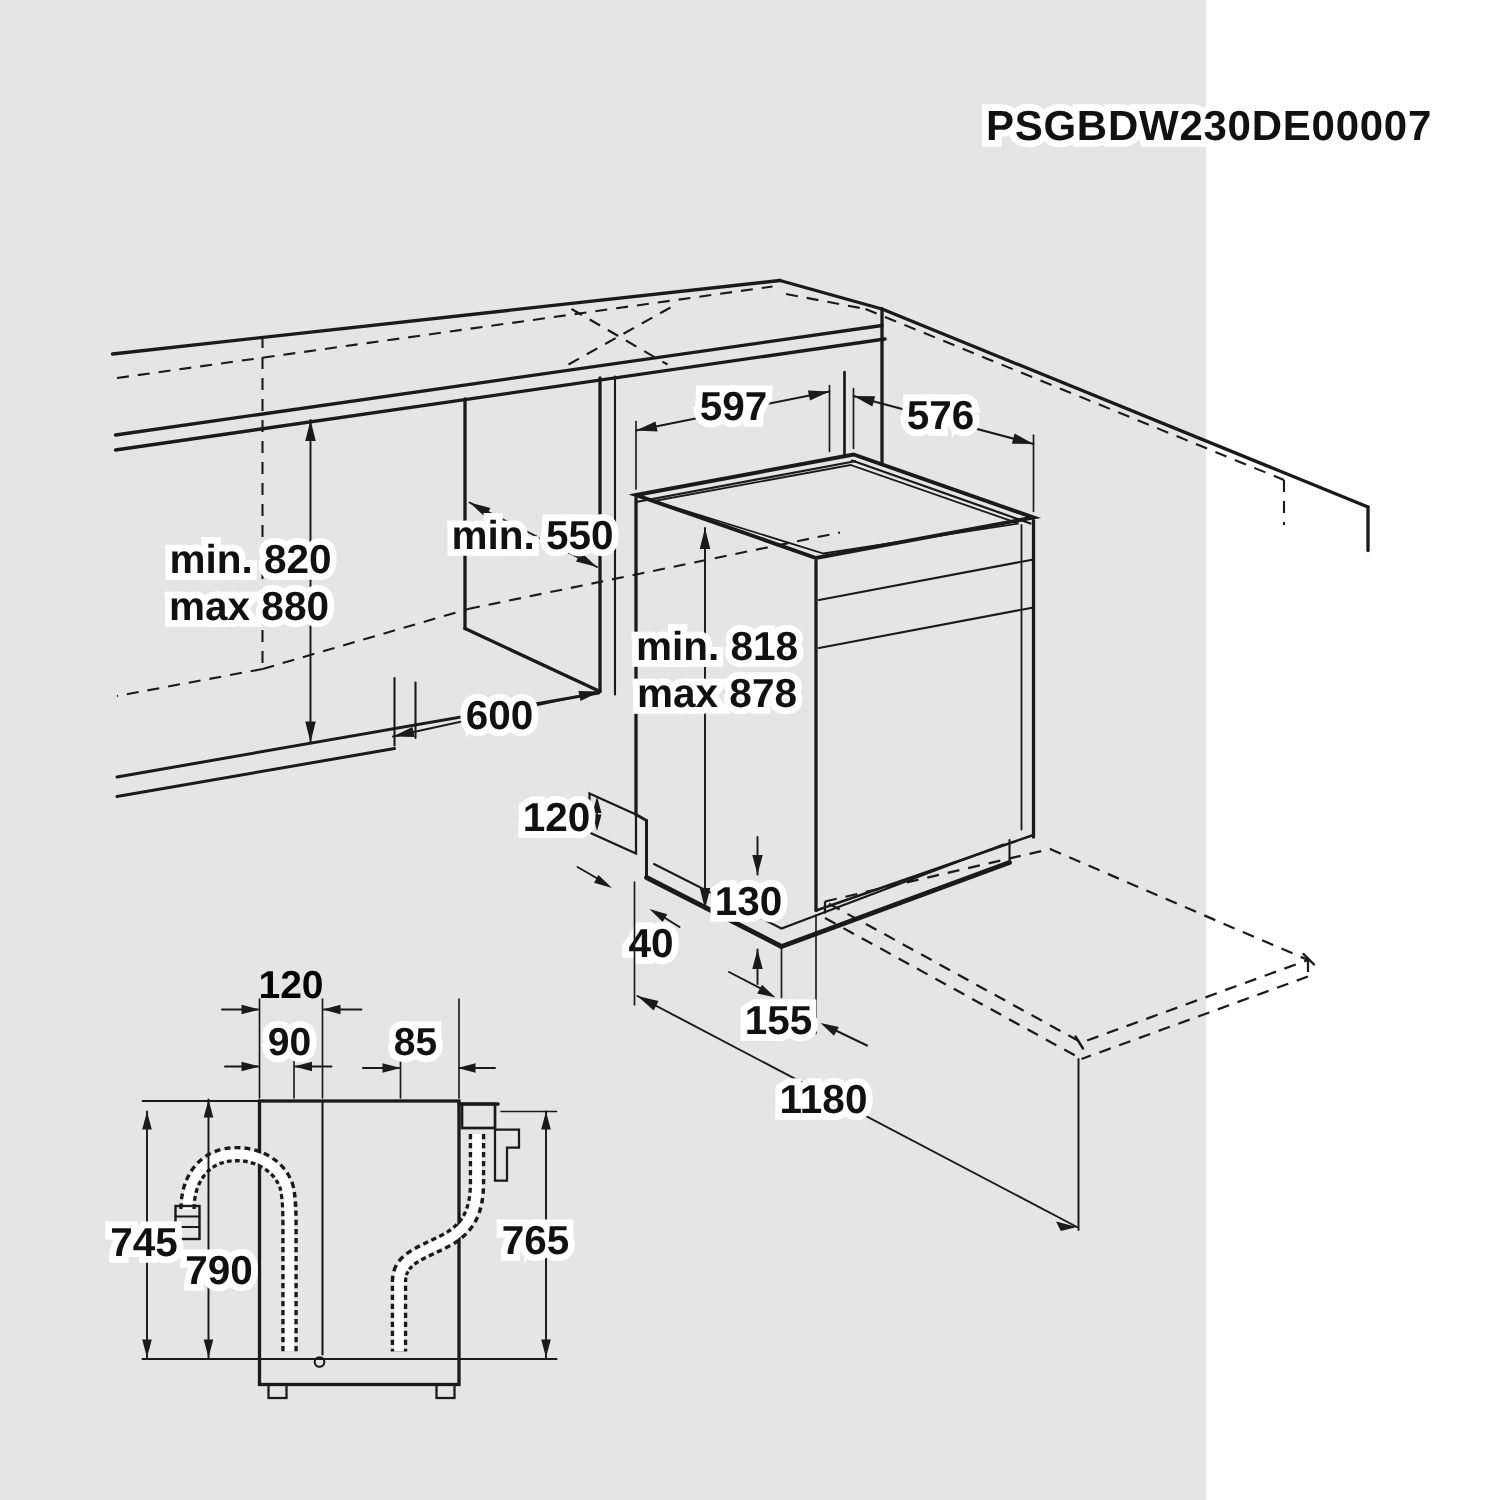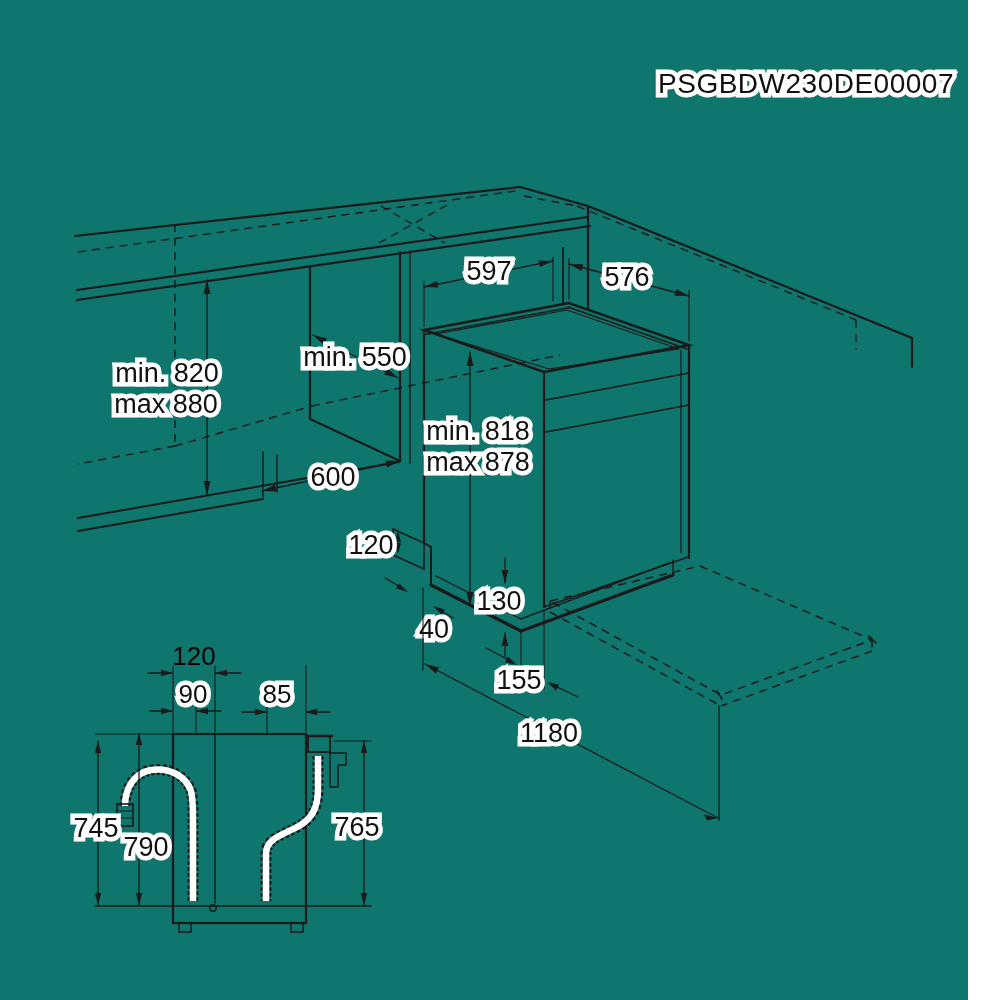--- a/index.html
+++ b/index.html
@@ -1,18 +1,19 @@
 <!DOCTYPE html>
 <html><head>
 <meta charset="utf-8">
 <style>
   html,body { margin:0; padding:0; background:#fff; }
   .page {
-    position:relative; width:968px; height:1000px; background:#0f766e;
+    position:relative; width:804px; height:1000px; background:#e5e5e5;
     font-family:"Liberation Sans", sans-serif;
+    font-weight:bold;
   }
   svg { display:block; }
   .ln   { stroke:#1a1a1a; fill:none; stroke-linecap:round; }
   .dash { stroke:#1a1a1a; fill:none; stroke-dasharray:8 6; stroke-linecap:butt; }
   .arr  { fill:#1a1a1a; stroke:none; }
   .dim-label, .title-label {
     fill:#111; stroke:#ffffff; stroke-width:9px; paint-order:stroke;
     font-family:"Liberation Sans", sans-serif;
   }
   .dim-label  { font-size:27px; }

